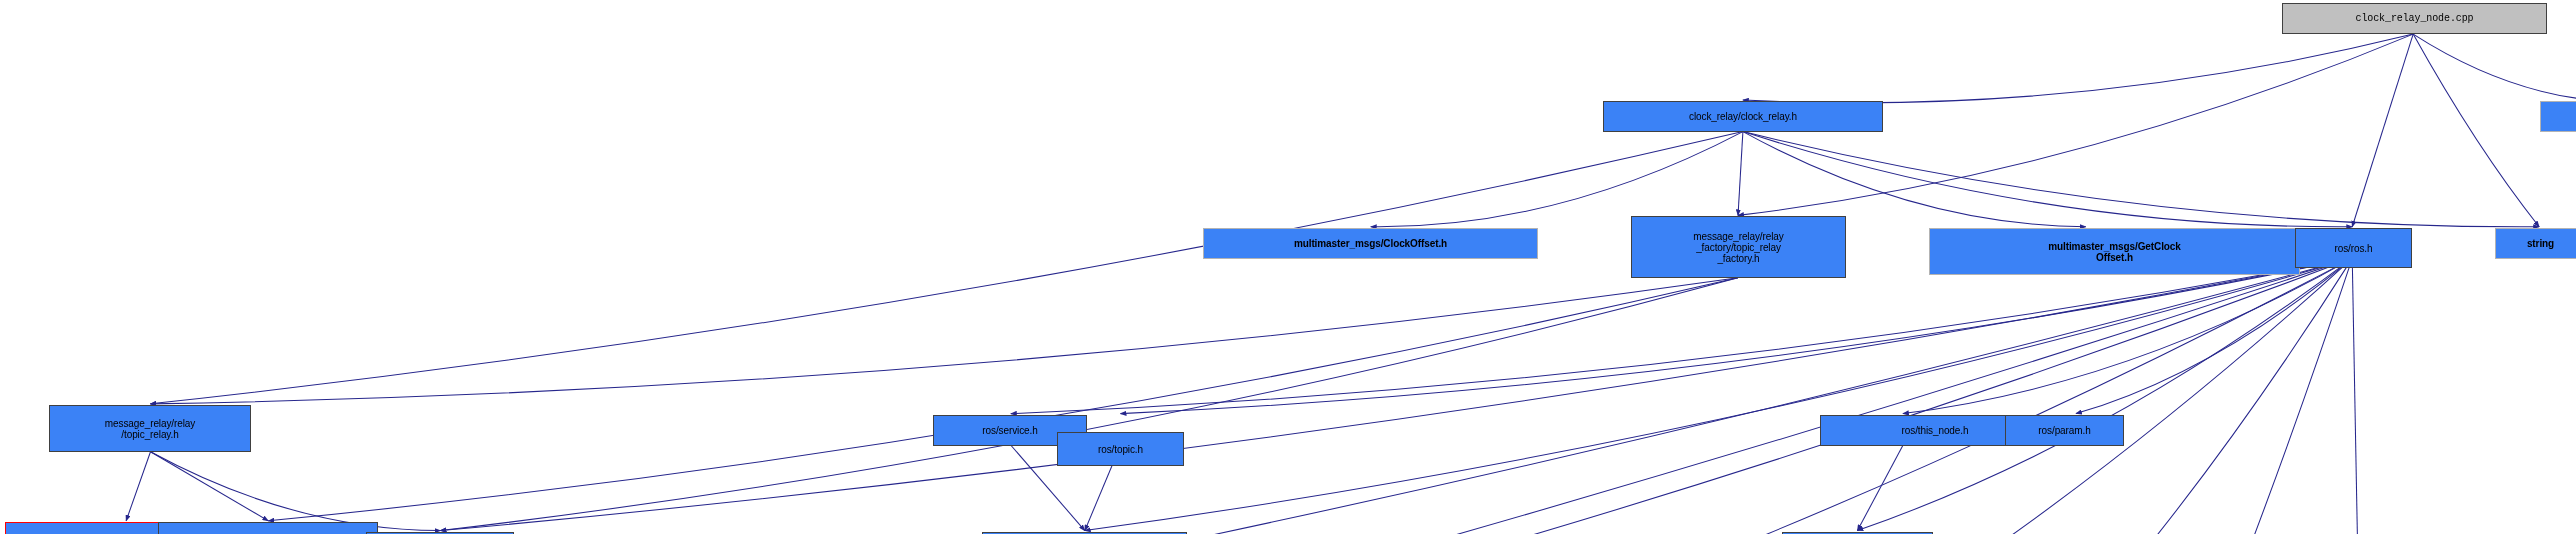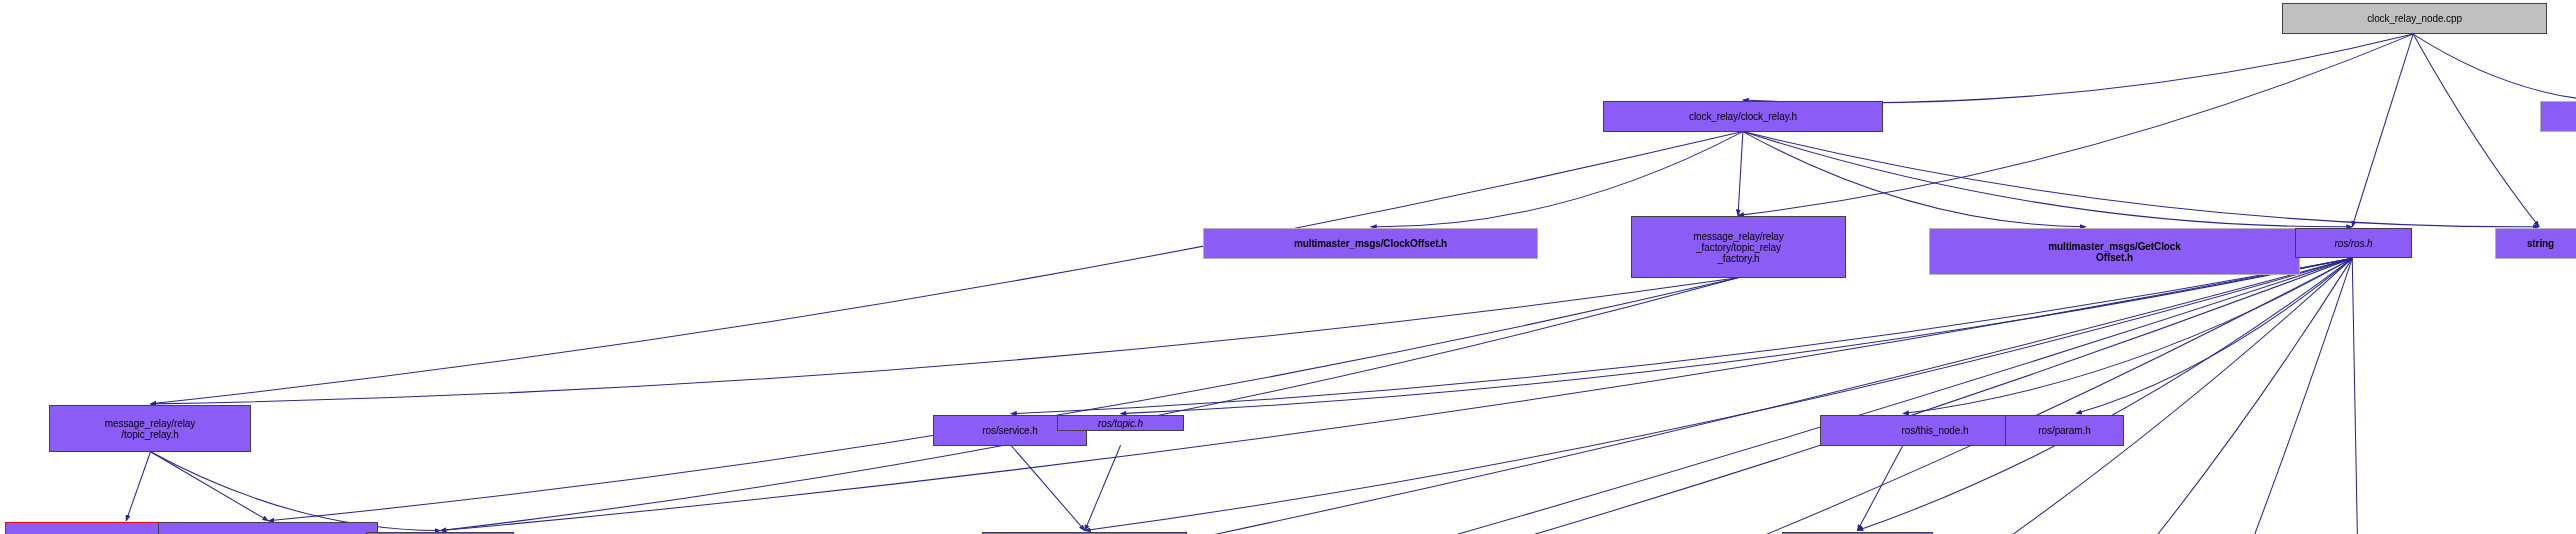--- a/index.html
+++ b/index.html
@@ -9,31 +9,31 @@
     background:#ffffff;
     font-family:"Liberation Sans", sans-serif;
     overflow:hidden;
   }
   #edges{position:absolute;left:0;top:0;width:2576px;height:534px;pointer-events:none;}
   .node{
     position:absolute;
     box-sizing:border-box;
     display:flex;align-items:center;justify-content:center;
     text-align:center;
-    background:#8b5cf6;
+    background:#3b82f6;
     border:0.7px solid #808080;
     color:#000000;
     font-size:10px;
     line-height:11px;
     white-space:pre-line;
     letter-spacing:-0.1px;
   }
   .node.dark{border:1.1px solid #404040;}
   .node.red{border:1.1px solid #ff0000;}
-  .node.root{background:#c0c0c0;border:1.1px solid #404040;}
+  .node.root{background:#c0c0c0;border:1.1px solid #404040;font-family:Liberation Mono, monospace;}
   .node.grey{border:0.7px solid #b3b3b3;font-weight:bold;}
 </style>
 </head>
 <body>
 
 <div id="canvas">
   <svg id="edges" xmlns="http://www.w3.org/2000/svg" viewBox="0 0 3485 723" width="2576" height="534">
     <defs>
       <marker id="ah" markerWidth="9" markerHeight="7" refX="8" refY="3.5" orient="auto" markerUnits="userSpaceOnUse">
         <polygon points="0 0, 9 3.5, 0 7" fill="#26268c"></polygon>
@@ -141,30 +141,30 @@
   <div id="node-layer">
       <div class="node root" style="left: 2282px; top: 3.3px; width: 265px; height: 31px;">clock_relay_node.cpp</div>
       <div class="node dark" style="left: 1603px; top: 101px; width: 280px; height: 31px;">clock_relay/clock_relay.h</div>
       <div class="node grey" style="left: 2540px; top: 101px; width: 104px; height: 31px;">vector</div>
       <div class="node grey" style="left: 1203px; top: 228px; width: 335px; height: 31px;">multimaster_msgs/ClockOffset.h</div>
       <div class="node dark" style="left: 1631px; top: 216px; width: 215px; height: 62px;">message_relay/relay
 _factory/topic_relay
 _factory.h</div>
       <div class="node grey" style="left: 1929px; top: 228px; width: 371px; height: 47px;">multimaster_msgs/GetClock
 Offset.h</div>
-      <div class="node dark" style="left: 2295px; top: 228px; width: 117px; height: 30px; font-style: italic;">ros/ros.h</div>
+      <div class="node dark" style="left: 2295px; top: 228px; width: 117px; height: 40px;">ros/ros.h</div>
       <div class="node grey" style="left: 2495px; top: 228px; width: 91px; height: 31px;">string</div>
       <div class="node dark" style="left: 49px; top: 405px; width: 202px; height: 47px;">message_relay/relay
 /topic_relay.h</div>
       <div class="node red" style="left: 4.9px; top: 522px; width: 241px; height: 47px;">message_relay/processor
 /message_processor.h</div>
       <div class="node dark" style="left: 158px; top: 522px; width: 220px; height: 47px;">ros/single_subscriber
 _publisher.h</div>
       <div class="node dark" style="left: 366px; top: 532px; width: 148px; height: 31px;">ros/names.h</div>
       <div class="node dark" style="left: 933px; top: 415px; width: 154px; height: 31px;">ros/service.h</div>
-      <div class="node dark" style="left: 1057px; top: 415px; width: 127px; height: 16px; font-style: italic;">ros/topic.h</div>
+      <div class="node dark" style="left: 1057px; top: 432px; width: 127px; height: 34px;">ros/topic.h</div>
       <div class="node dark" style="left: 982px; top: 532px; width: 205px; height: 31px;">ros/node_handle.h</div>
       <div class="node dark" style="left: 1820px; top: 415px; width: 194px; height: 31px; padding-left: 36px;">ros/this_node.h</div>
       <div class="node dark" style="left: 2005px; top: 415px; width: 119px; height: 31px;">ros/param.h</div>
       <div class="node dark" style="left: 1782px; top: 532px; width: 151px; height: 31px;">ros/master.h</div>
     </div>
 </div>
 
 
 </body></html>

